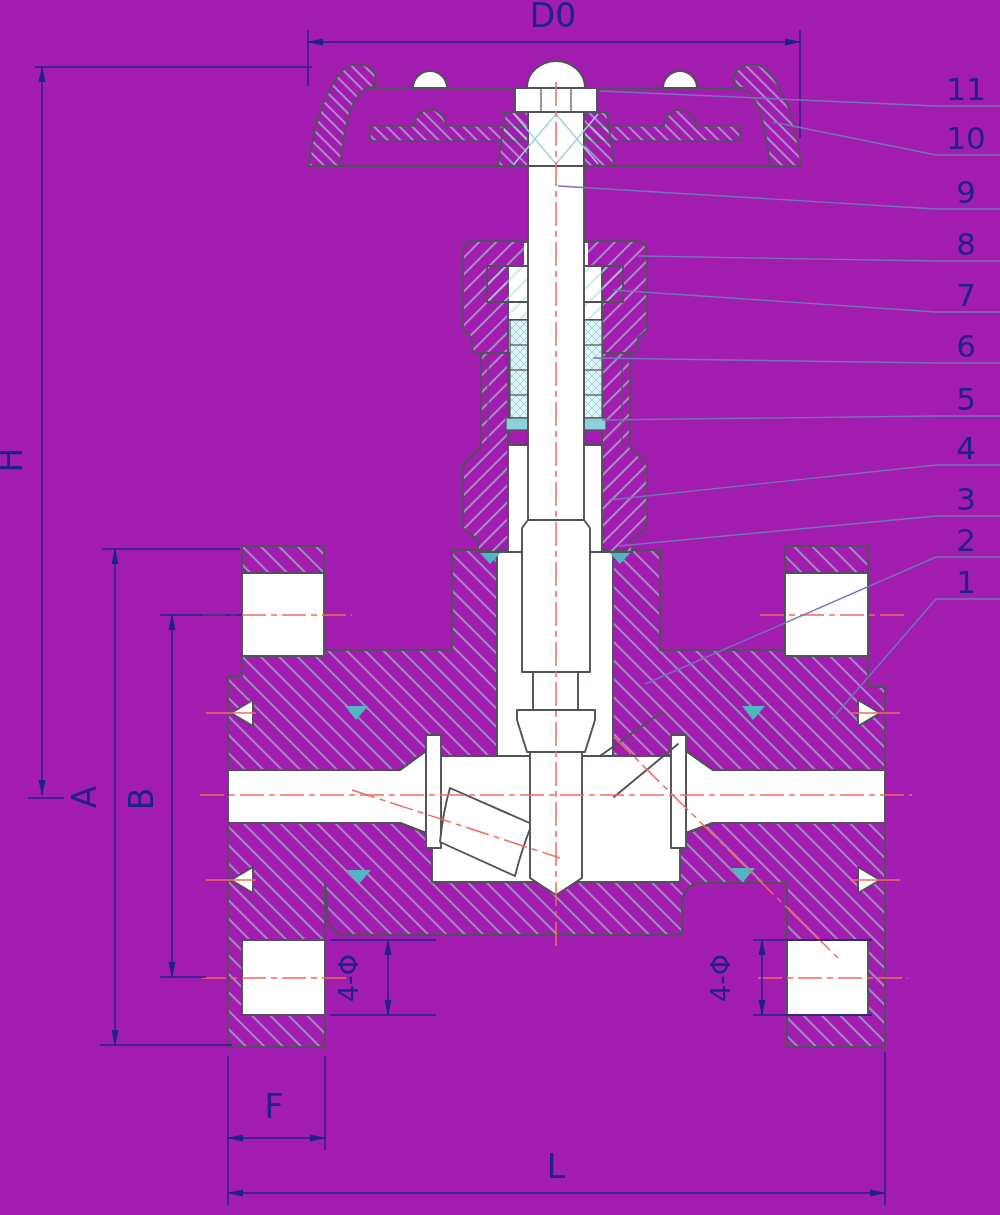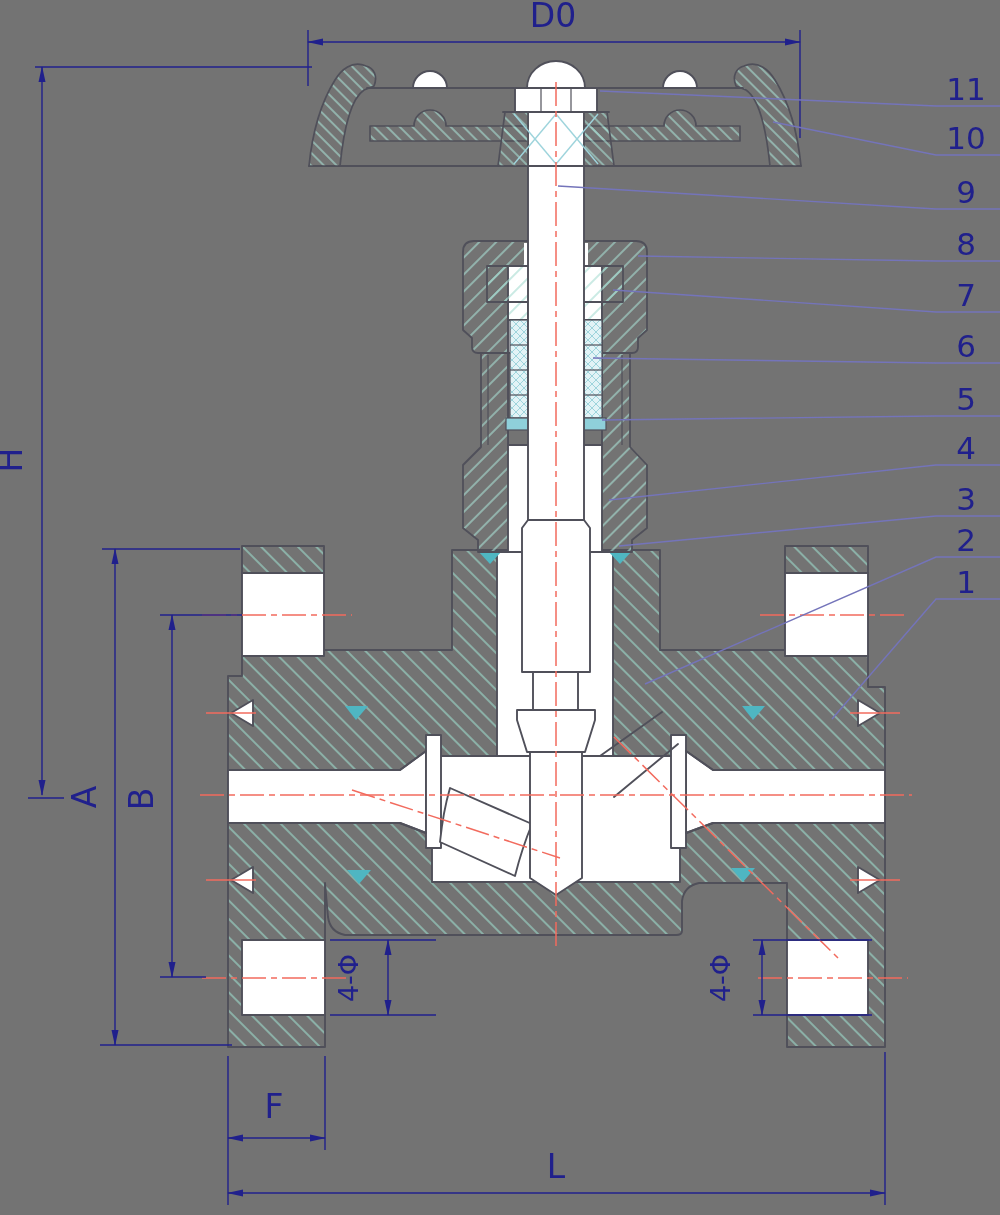--- a/index.html
+++ b/index.html
@@ -1,16 +1,16 @@
 <!DOCTYPE html>
 <html style="--outline: #50505a; --hatch_body: #9bd8ca; --hatch_part: #a6dcd1; --cross_cyan: #9ed4dc; --packing_bg: #e2f3f6; --washer: #8fd0da; --teal_accent: #4fb6c2; --centerline: #f26b5e; --dimension: #20208c; --leader: #7474ba;"><head>
 <meta charset="utf-8">
 <style>
   html,body{margin:0;padding:0;background:#ffffff;}
-  .stage{width:1000px;height:1215px;position:relative;background:#737373;overflow:hidden;}
+  .stage{width:1000px;height:1215px;position:relative;background:#a21caf;overflow:hidden;}
   svg{display:block;}
   
   .ol   {stroke:var(--outline);fill:none;stroke-width:1.9;stroke-linejoin:round;stroke-linecap:round;}
   .olf  {stroke:var(--outline);fill:#ffffff;stroke-width:1.9;stroke-linejoin:round;}
   .thin {stroke:var(--outline);fill:none;stroke-width:1.2;}
   .hBodyS{fill:url(#hBody);stroke:var(--outline);stroke-width:1.9;stroke-linejoin:round;}
   .hPartS{fill:url(#hPart);stroke:var(--outline);stroke-width:1.8;stroke-linejoin:round;}
   .hFineS{fill:url(#hFine);stroke:var(--outline);stroke-width:1.7;stroke-linejoin:round;}
   .packS {fill:url(#hPack);stroke:var(--outline);stroke-width:1.2;}
   .washS {fill:var(--washer);stroke:var(--outline);stroke-width:1.2;}

